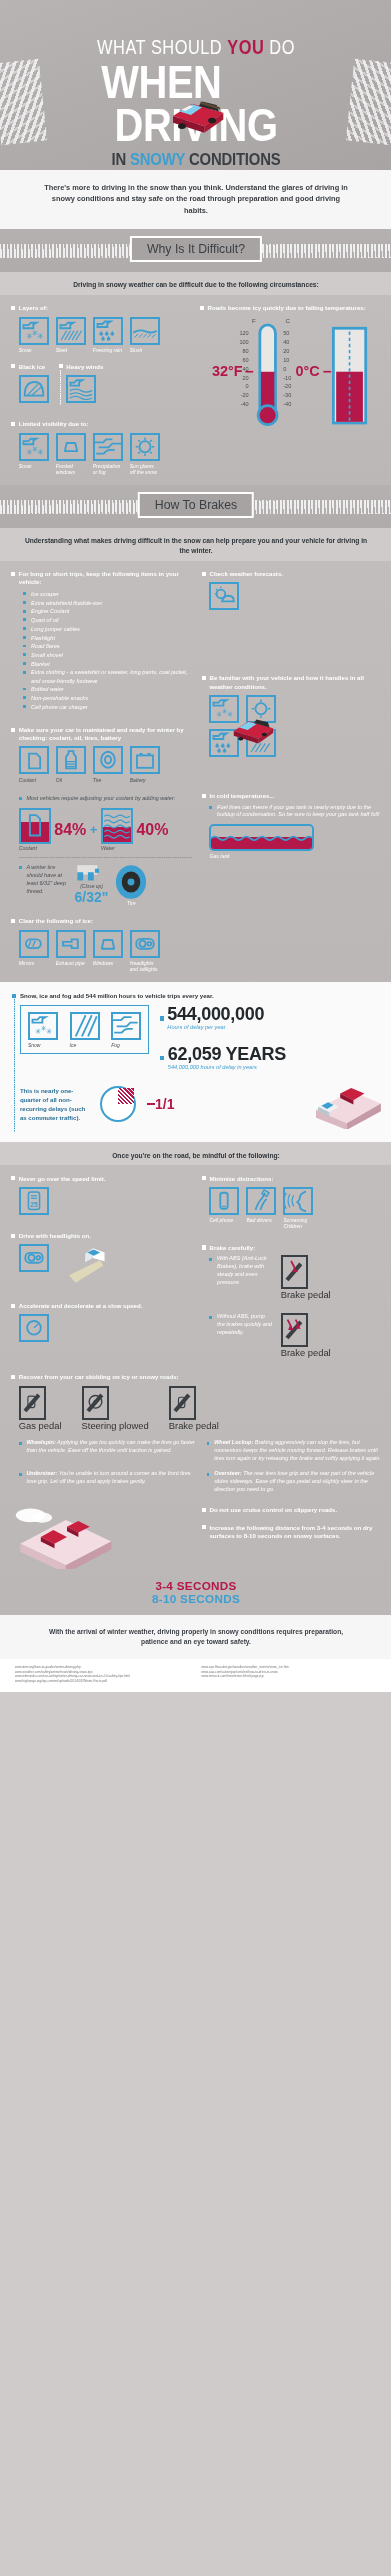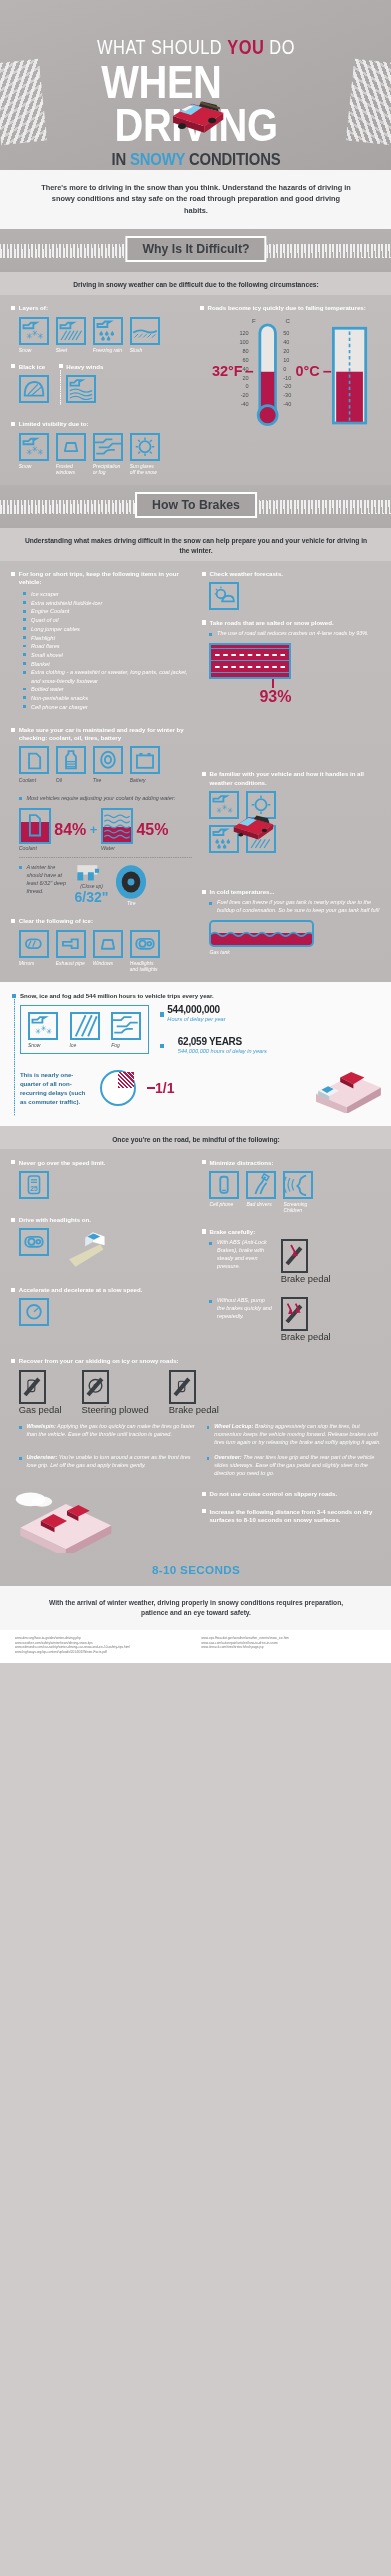--- a/index.html
+++ b/index.html
@@ -58,21 +58,21 @@
   .banner { position:relative; height:43px; background:linear-gradient(180deg,#b6b1b1,#b0abab); }
   .banner .stripe {
     position:absolute; top:15px; left:0; right:0; height:14px;
     background: repeating-linear-gradient(88deg, rgba(255,255,255,.9) 0 1.8px, rgba(255,255,255,0) 1.8px 3.5px);
     opacity:.9;
   }
   .banner .box {
     position:absolute; left:50%; top:7px; transform:translateX(-50%);
     background:#a8a3a3; border:2.9px solid #fff; padding:4.1px 15px;
   }
-  .banner .box h2 { font-size:12.3px; color:#3a3f44; font-weight:700; white-space:nowrap;}
+  .banner .box h2 { font-size:12.3px; color:#3a3f44; font-weight:400; white-space:nowrap;}
   .sec-sub { text-align:center; font-size:6.7px; font-weight:700; color:#2f3438; padding:8.2px 23.4px 4.7px; line-height:1.5;}
 
   
   .body-sec { position:relative; background:linear-gradient(180deg,#c2bdbd,#bcb7b7); padding: 2.3px 9.4px 9.4px; }
   .cols { display:flex; gap:8.2px; }
   .col { flex:1; position:relative; }
 
   .blk { position:relative; padding-left:9.4px; margin-top:7px;}
   .blk:before {
     content:""; position:absolute; left:1.8px; top:1.8px; width:4.1px; height:4.1px; background:#fff;
@@ -129,21 +129,21 @@
   
   .tread-row { display:flex; align-items:flex-start; gap:5.8px; margin-top:4.7px;}
   .bignum-blue { color:#3d9fd0; font-size:14px; font-weight:700; font-family:"Liberation Sans Narrow","Liberation Sans",sans-serif;}
 
   
   .tank { width:105px; height:27px; border:2.9px solid #3d9fd0; border-radius:4.7px; position:relative; overflow:hidden; margin-top:4.7px;}
   .tank .liquid { position:absolute; left:0; right:0; bottom:0; height:52%; background:#b4184a;}
 
   
   .stats { background:#fbfafa; padding:10.5px 10.5px 13px; position:relative;}
-  .bignum { font-size:10px; font-weight:700; color:#23282c; line-height:1;
+  .bignum { font-size:18px; font-weight:700; color:#23282c; line-height:1;
             font-family:"Liberation Sans Narrow","Liberation Sans",sans-serif; letter-spacing:-0.3px;}
   .bignum-sub { font-size:5.6px; font-style:italic; color:#3d9fd0; line-height:1.3; margin-top:1.2px;}
   .quarter-txt { font-size:6.1px; font-weight:700; color:#2a6f96; line-height:1.5;}
   .pie { width:36px; height:36px; border:2.3px solid #3d9fd0; border-radius:50%; position:relative; background:#fff;}
   .pie .slice { position:absolute; right:0; top:0; width:50%; height:50%;
     background: repeating-linear-gradient(45deg,#b4184a 0 1.8px, #ffffff 1.8px 2.9px); }
   .frac { color:#b4184a; font-size:14px; font-weight:700;}
 
   
   .warn-frame { width:27px; height:34px; border:2.9px solid #3a3f44; position:relative;}
@@ -192,21 +192,21 @@
       <polygon points="34,40 48,33 54,35 40,43" fill="#fdf0f2"></polygon>
       <ellipse cx="34" cy="70" rx="7" ry="5" fill="#1f1f1f"></ellipse>
       <ellipse cx="88" cy="60" rx="7" ry="5" fill="#1f1f1f"></ellipse>
     </svg>
 
     <div class="hero-l3">
       <span>IN </span><span class="snowy">SNOWY</span><span> CONDITIONS</span>
     </div>
   </div>
 
-  <div class="intro">There's more to driving in the snow than you think. Understand the hazards of driving in snowy conditions and stay safe on the road through preparation and good driving habits.</div>
+  <div class="intro">There's more to driving in the snow than you think. Understand the glares of driving in snowy conditions and stay safe on the road through preparation and good driving habits.</div>
 
   <div class="banner">
     <div class="stripe"></div>
     <div class="box">
         <h2>Why Is It Difficult?</h2>
       </div>
   </div>
   <div class="sec-sub">Driving in snowy weather can be difficult due to the following circumstances:</div>
 
   <div class="body-sec">
@@ -516,21 +516,21 @@
                       <path d="M2 26 q5 -4 10 0 q5 4 10 0 q5 -4 10 0 q5 4 10 0"></path>
                       <path d="M2 34 q5 -4 10 0 q5 4 10 0 q5 -4 10 0 q5 4 10 0"></path>
                       <path d="M2 42 q5 -4 10 0 q5 4 10 0 q5 -4 10 0 q5 4 10 0"></path>
                     </g>
                 </svg>
               </div>
               <div class="mix-cap">
                   <span>Water</span>
                 </div>
             </div>
-            <div class="pct-big">45%</div>
+            <div class="pct-big">40%</div>
           </div>
 
           <div class="hr-dot"></div>
 
           <div class="tread-row">
             <div class="note dark" style="width:50px">A winter tire should have at least 6/32" deep thread.</div>
             <div style="text-align:center">
               <svg viewBox="0 0 46 34" width="27" height="20">
                 <rect x="4" y="2" width="34" height="16" fill="#e3e0e0"></rect>
                 <rect x="4" y="14" width="10" height="14" fill="#3d9fd0"></rect>
@@ -609,35 +609,20 @@
                       <path d="M6 16 h3"></path>
                       <path d="M8 8 l2 2"></path>
                     </g>
               <path d="M18 28 q2 -9 10 -9 q9 0 9 9 z" fill="none" stroke="#3d9fd0" stroke-width="3"></path>
             </svg>
                 </div>
           </div>
             </div>
         </div>
 
-        <div class="blk" style="margin-top:8.2px">
-          <h3>Take roads that are salted or snow plowed.</h3>
-          <div class="note">The use of road salt reduces crashes on 4-lane roads by 93%.</div>
-          <div class="salt-road">
-            <div class="ln" style="top:2.9px"></div>
-            <div class="dash" style="top:8.8px"></div>
-            <div class="ln" style="top:15px"></div>
-            <div class="dash" style="top:21px"></div>
-            <div class="ln" style="top:27px"></div>
-          </div>
-          <div style="text-align:right;width:82px">
-            <div style="height:9.4px;width:1.8px;background:#b4184a;margin:0 17.5px 0 auto"></div>
-            <div class="pct-big">93%</div>
-          </div>
-        </div>
 
         <div class="blk" style="margin-top:64px">
           <h3>Be familiar with your vehicle and how it handles in all weather conditions.</h3>
           <div style="position:relative">
             <div class="tiles" style="max-width:76px">
               <div class="tile">
                   <div class="frame">
                     <svg viewBox="0 0 42 38">
                 <path d="M4 14 h16 v-6 l5-3 h-9 l-4 4 h-8 z" fill="none" stroke="#3d9fd0" stroke-width="3"></path>
                 <text x="8" y="33" fill="#3d9fd0" font-size="12">✳</text>
@@ -758,21 +743,21 @@
           </div>
         </div>
         <div style="flex:1">
           <div style="display:flex;align-items:center;gap:3.5px">
             <div style="width:4.1px;height:4.1px;background:#3d9fd0"></div>
             <div>
               <div class="bignum">544,000,000</div>
               <div class="bignum-sub">Hours of delay per year</div>
             </div>
           </div>
-          <div style="display:flex;align-items:center;gap:14px;margin-top:13px">
+          <div style="display:flex;align-items:center;gap:4px;margin-top:13px">
             <div style="width:4.1px;height:4.1px;background:#3d9fd0"></div>
             <div>
               <div class="bignum">62,059 YEARS</div>
               <div class="bignum-sub">544,000,000 hours of delay in years</div>
             </div>
           </div>
         </div>
       </div>
 
       <div style="display:flex;align-items:center;gap:10.5px;margin-top:8.2px">
@@ -1012,20 +997,21 @@
         <div class="blk" style="margin-top:0">
           <h3>Do not use cruise control on slippery roads.</h3>
         </div>
         <div class="blk" style="margin-top:9.4px">
           <h3>Increase the following distance from 3-4 seconds on dry surfaces to 8-10 seconds on snowy surfaces.</h3>
         </div>
       </div>
     </div>
 
     <div style="text-align:center;margin-top:10.5px">
+      <div class="sec-pill red">3-4 SECONDS</div>
       <div class="sec-pill blue">8-10 SECONDS</div>
     </div>
   </div>
 
   <div class="outro">With the arrival of winter weather, driving properly in snowy conditions requires preparation, patience and an eye toward safety.</div>
 
   <div class="sources">
     <div style="white-space:pre-line">www.dmv.org/how-to-guides/winter-driving.php
 www.weather.com/safety/winter/news/driving-snow-tips
 www.edmunds.com/car-safety/winter-driving-car-snow-and-ice-10-safety-tips.html

